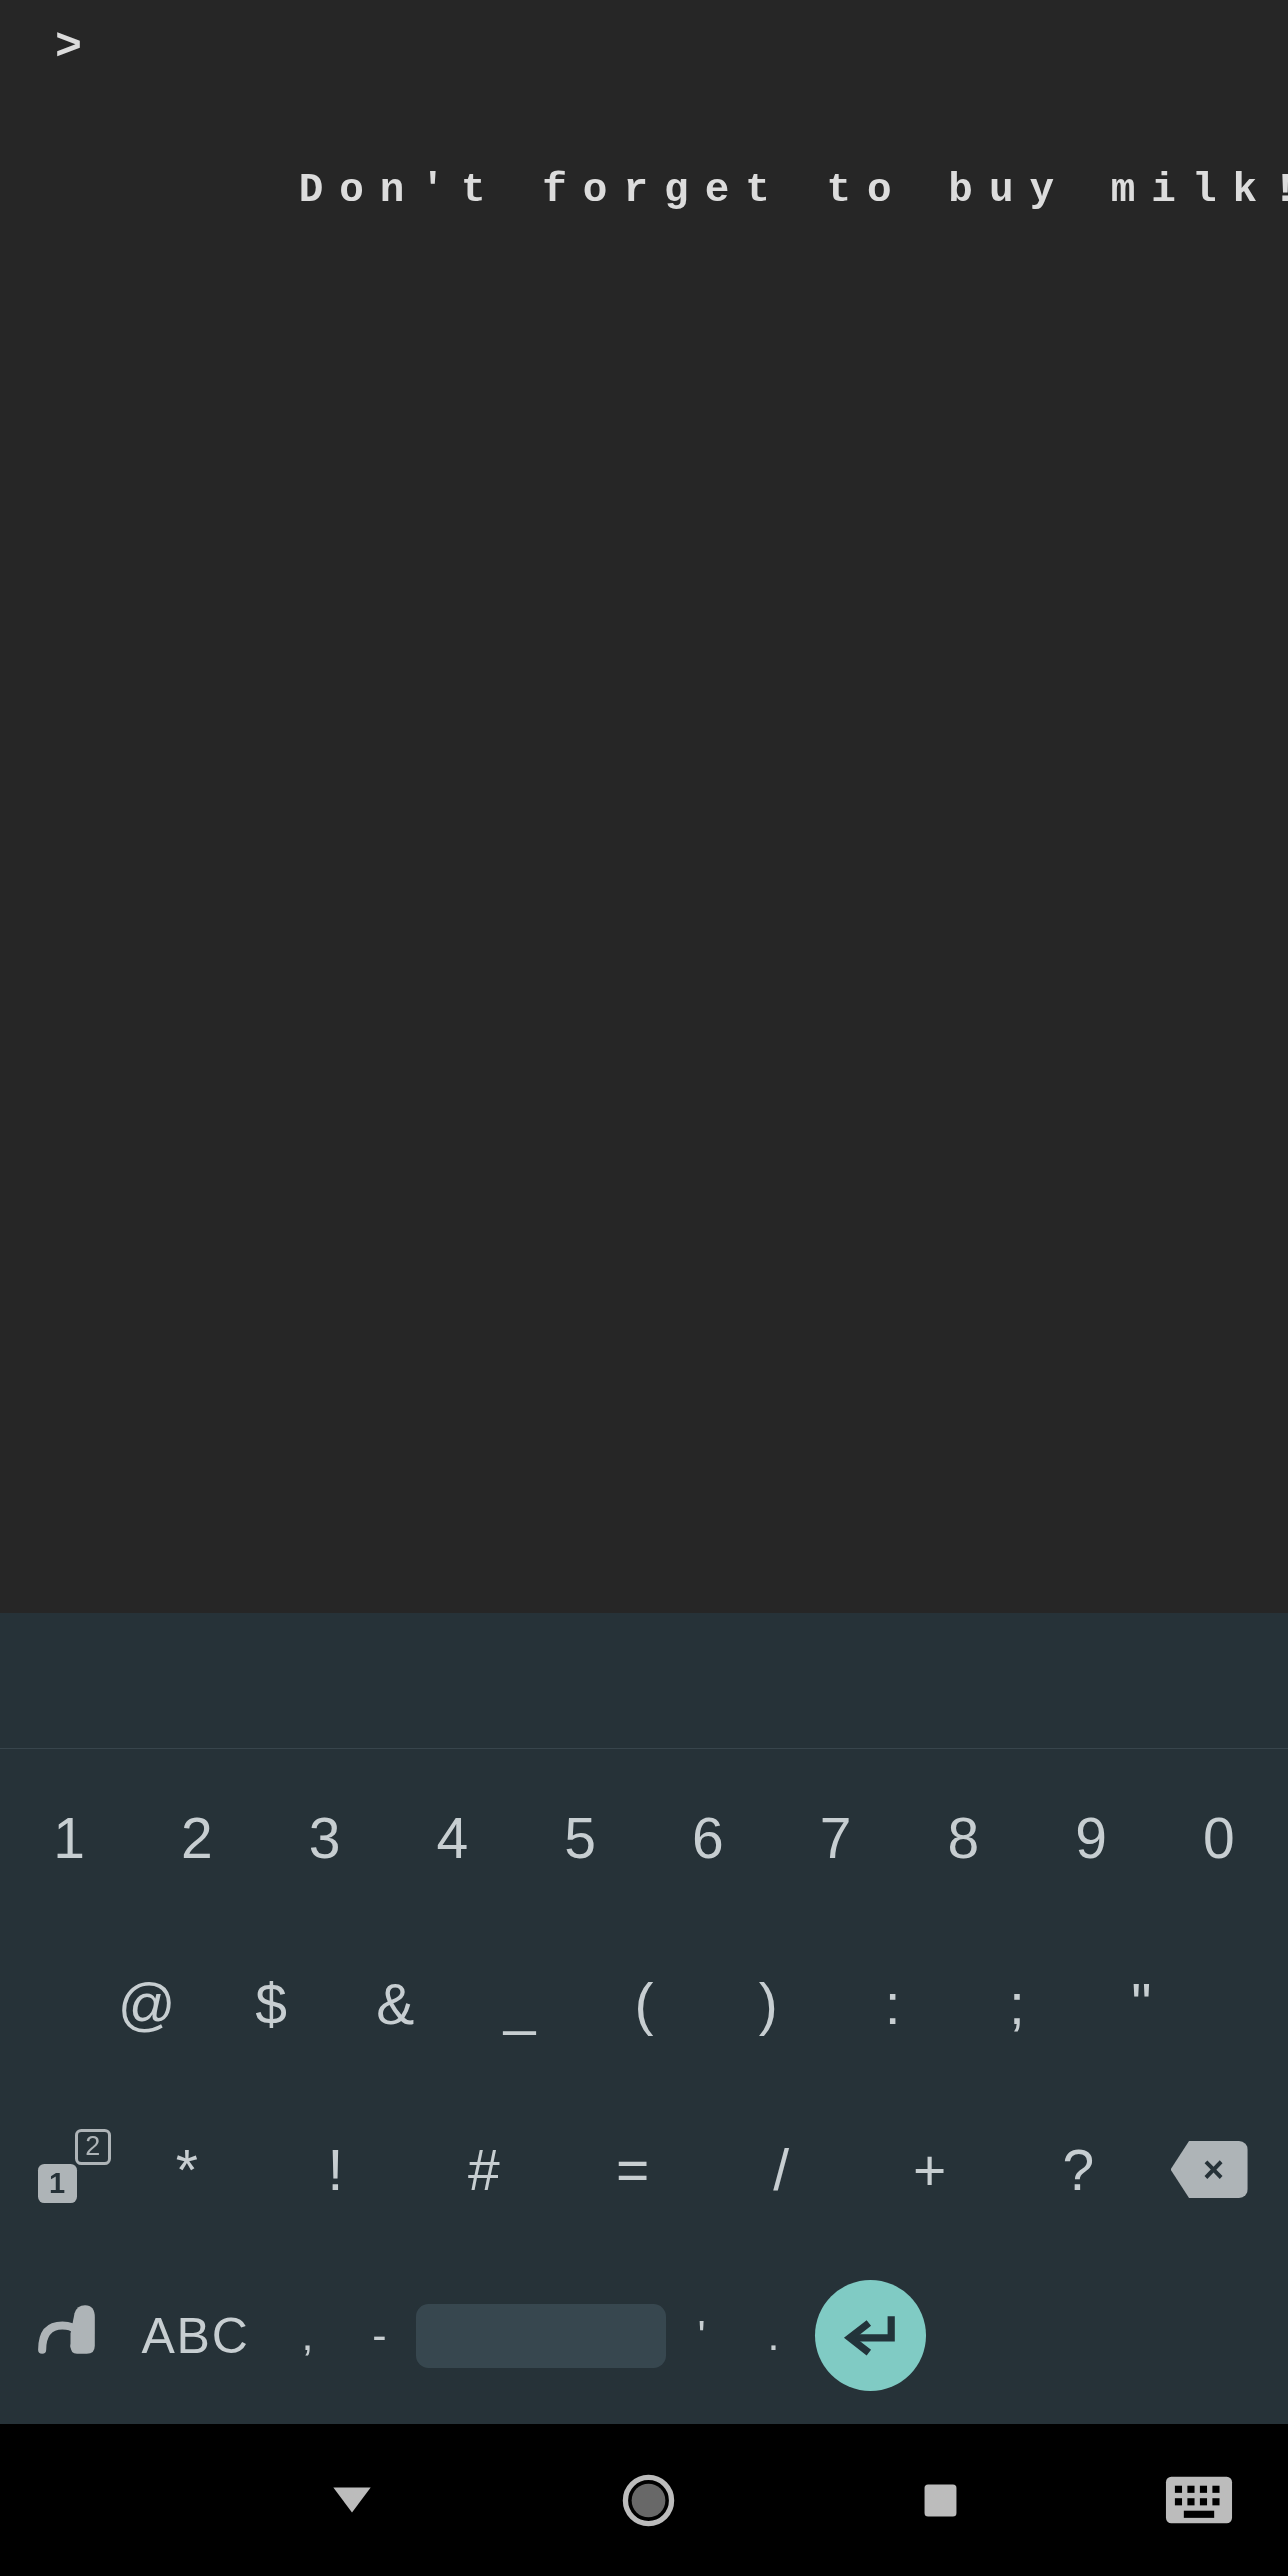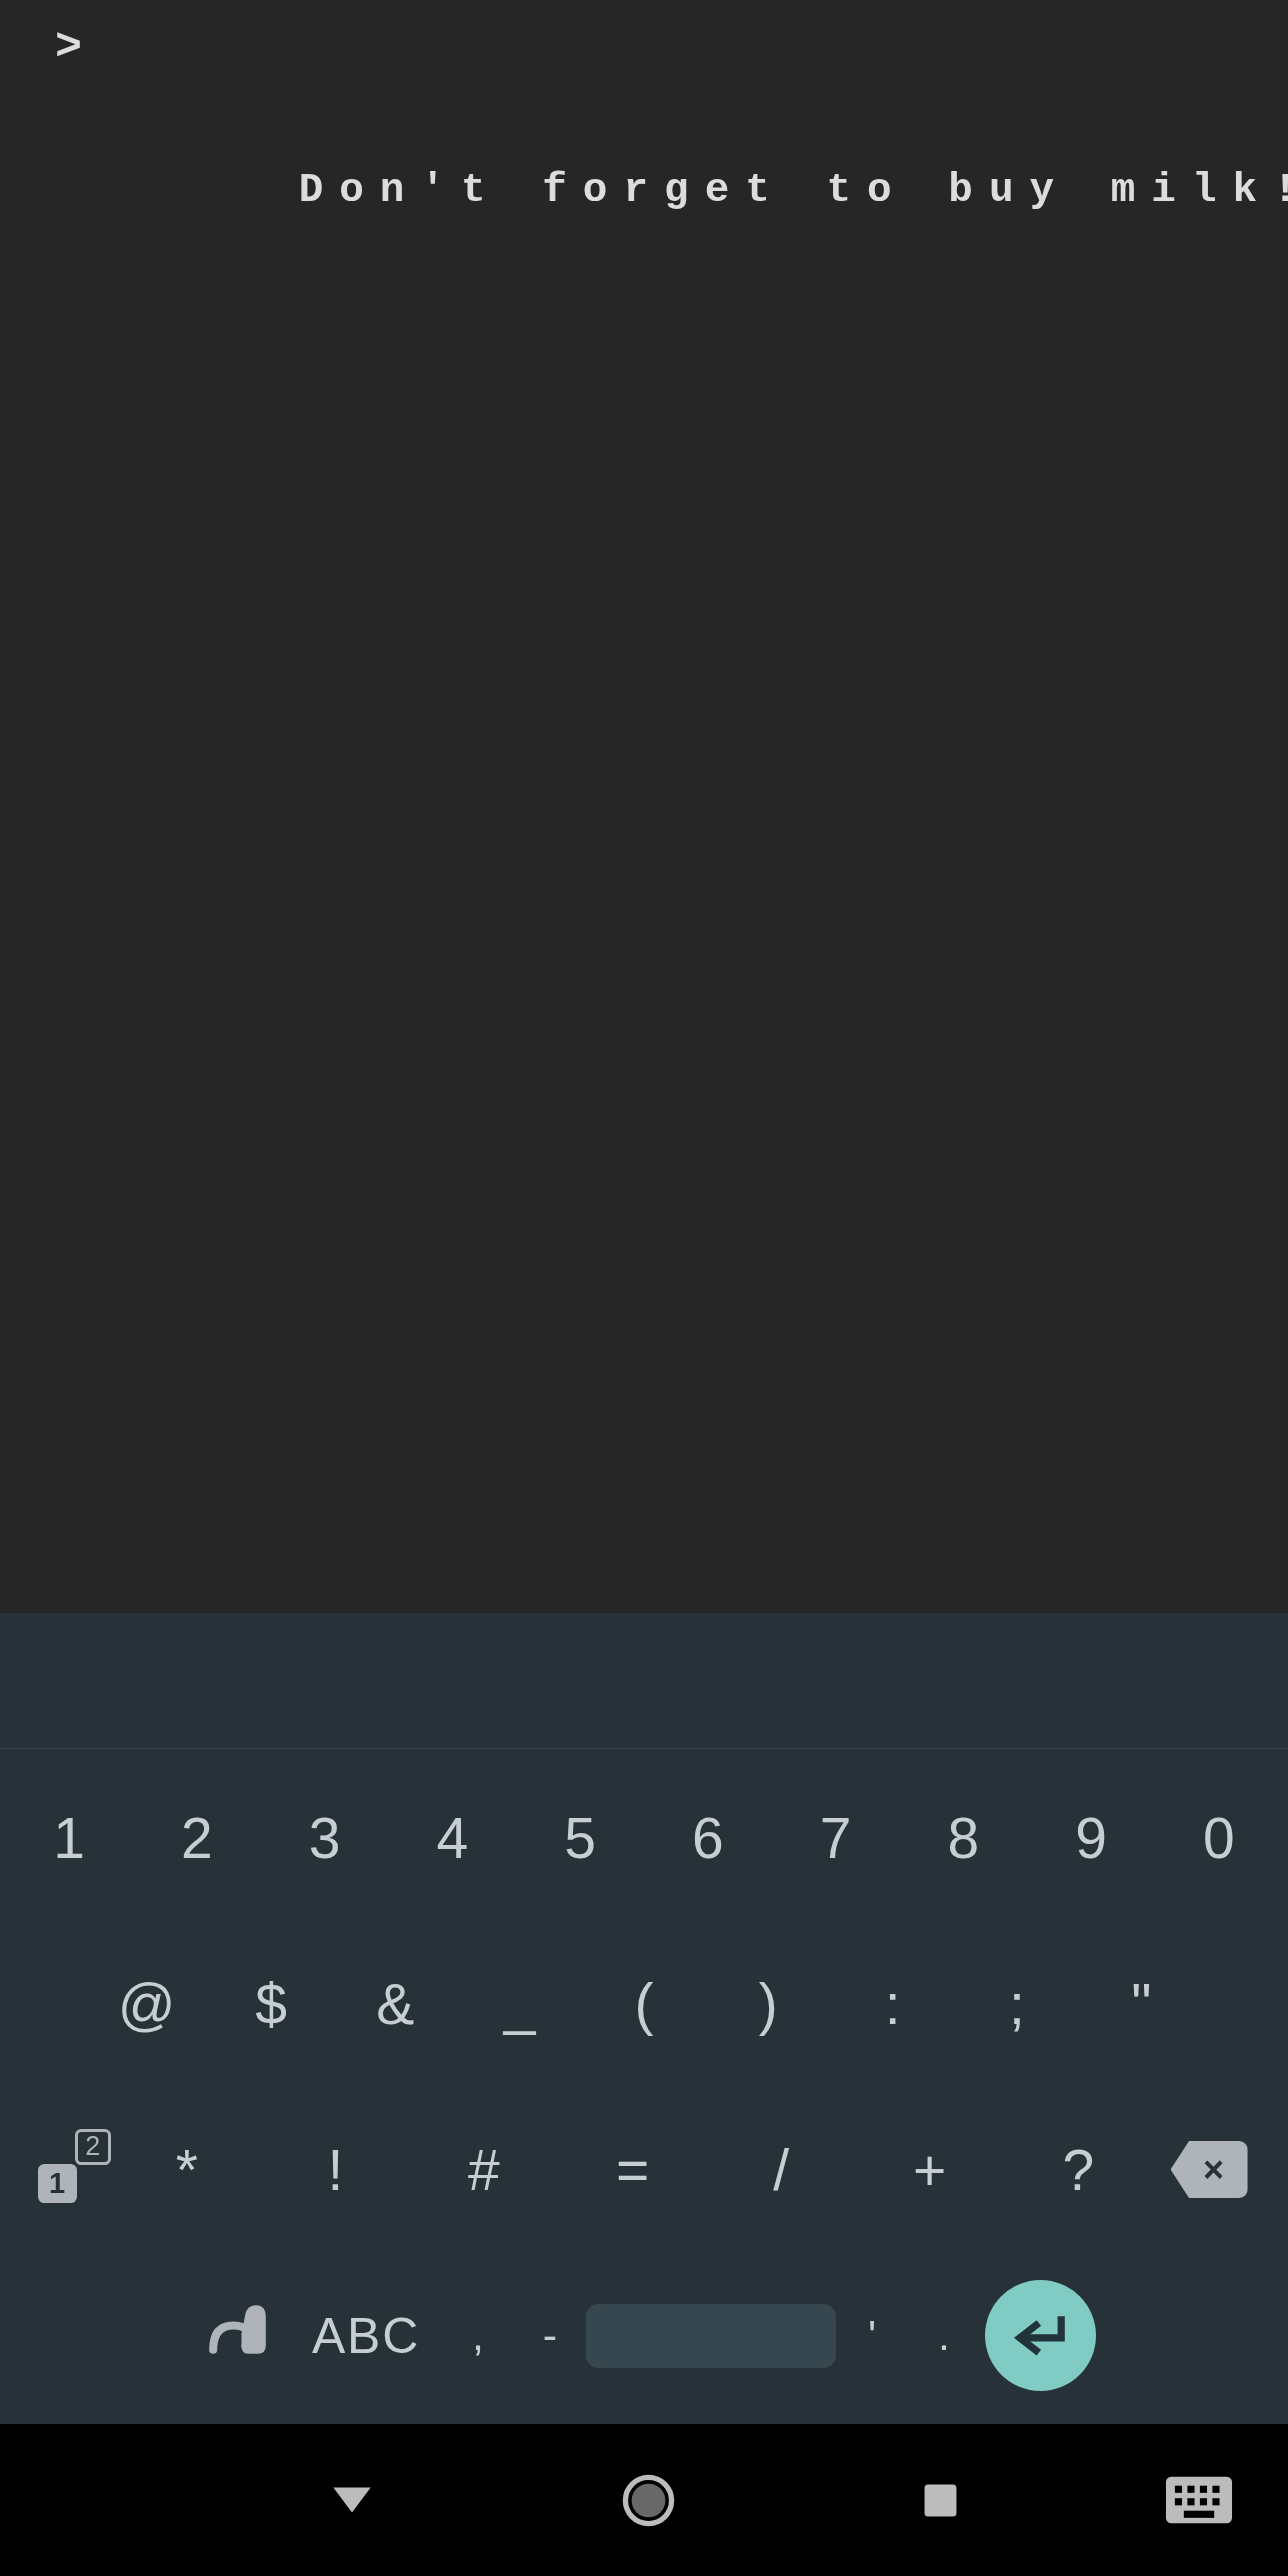--- a/index.html
+++ b/index.html
@@ -65,21 +65,21 @@
   }
   .kb-row {
     display: flex;
     align-items: center;
     height: 134px;
   }
   .kb-row.row1 { justify-content: space-between; padding: 0 16px; }
   .kb-row.row2 { justify-content: space-between; padding: 0 72px 0 72px; }
   .kb-row.row2 .key { flex:1; text-align:center;}
   .kb-row.row3 { justify-content: space-between; padding: 0 16px; }
-  .kb-row.row4 { justify-content: center; padding: 0 9px; }
+  .kb-row.row4 { justify-content: flex-start; padding: 0 9px; }
 
   .key {
     color: #c7ced1;
     font-size: 57px;
     min-width: 81px;
     text-align: center;
     user-select: none;
   }
   .key.big { font-size: 57px; }
   .key.row3k { flex:1; text-align:center;}

